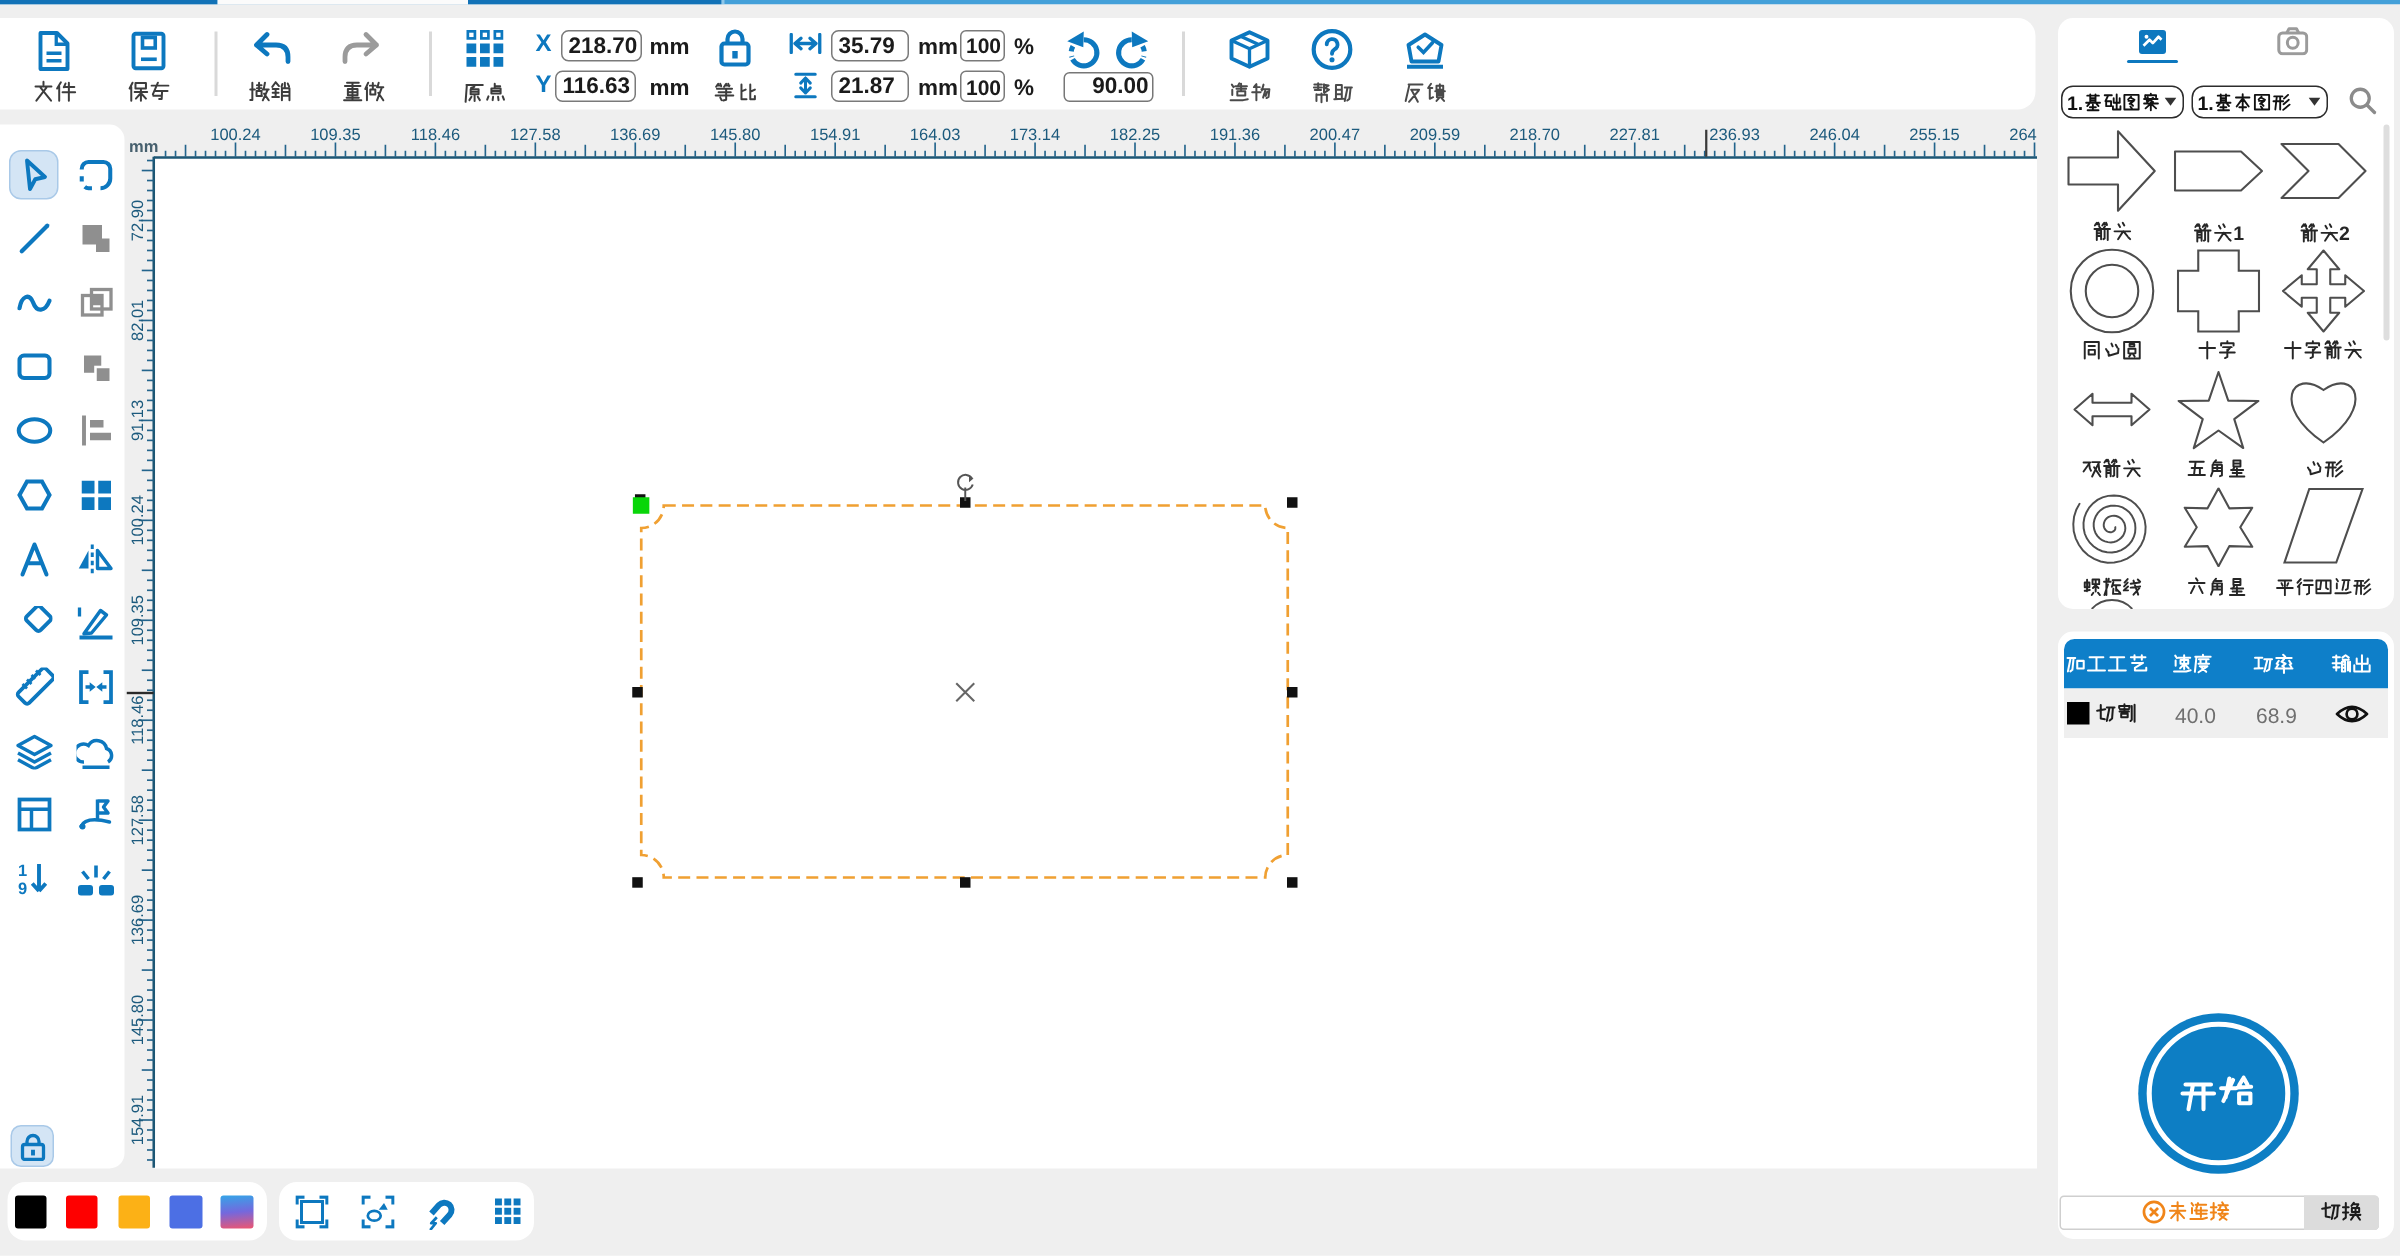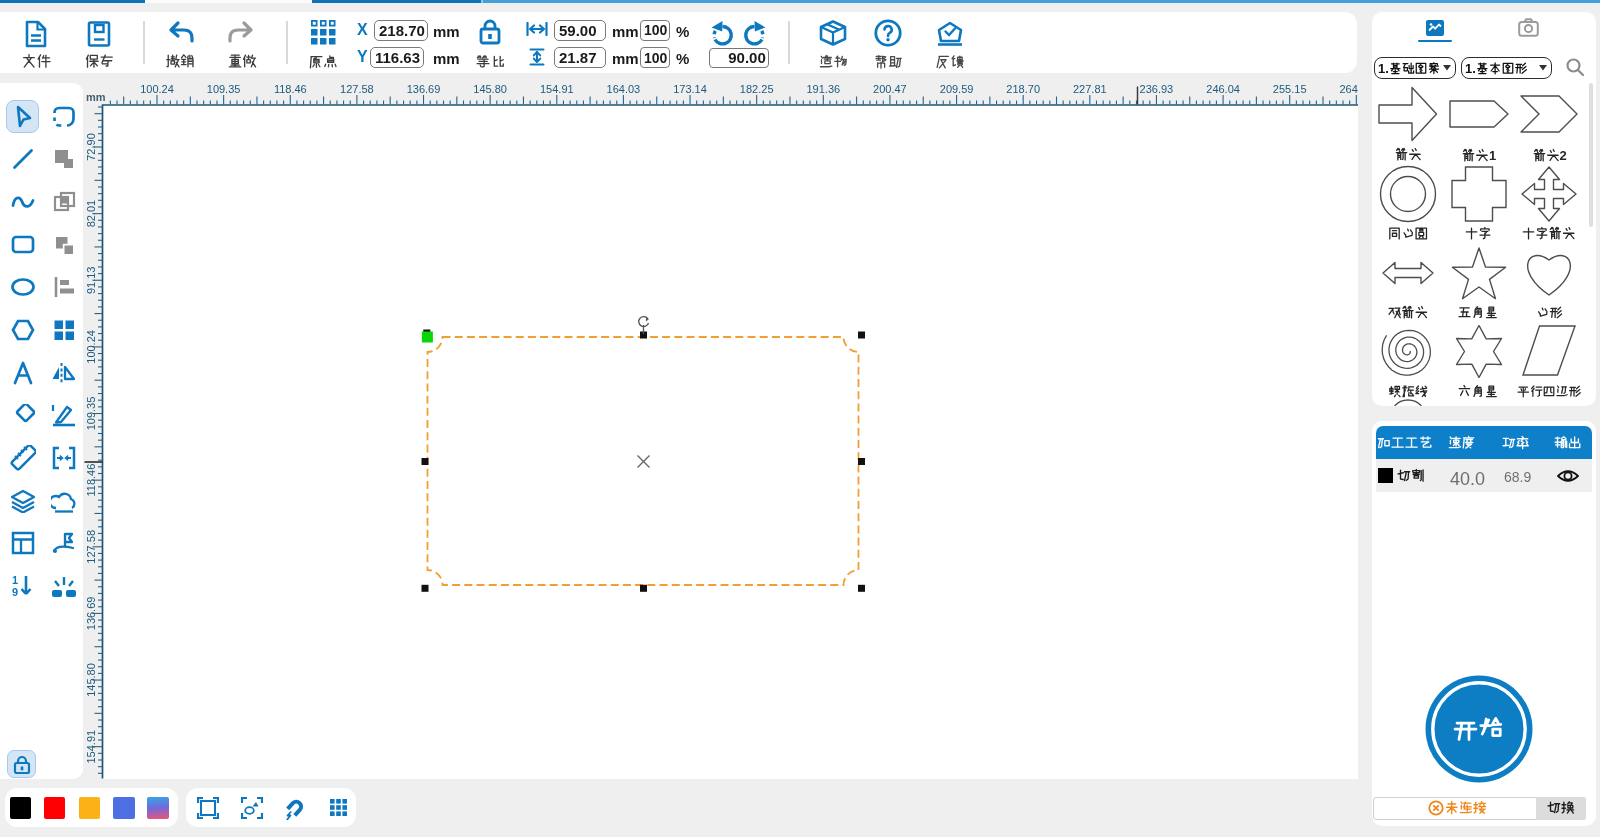--- a/index.html
+++ b/index.html
@@ -94,21 +94,21 @@
       <path transform="translate(0,0)" d="M20,6 L10,20 M14,14 L34,14 M30,6 L34,18 M58,6 L48,20 M52,14 L74,14 M68,6 L72,18 M14,30 L86,30 M22,46 L80,46 M8,62 L92,62 M58,30 L58,82 L44,86 M30,72 L36,84" fill="none" stroke="#3c3c3c" stroke-width="9.5" stroke-linecap="round" stroke-linejoin="round"></path>
       <path transform="translate(103,0)" d="M28,10 L28,80 M28,42 L48,34 M28,80 L52,80 M70,10 L70,80 M70,44 L92,34 M70,80 L92,80 L92,64" fill="none" stroke="#3c3c3c" stroke-width="9.5" stroke-linecap="round" stroke-linejoin="round"></path>
     </svg>
   </div>
 <svg class="ab" style="left:526.0px;top:22.0px" width="22" height="14" viewBox="0 0 22 14">
 <path d="M1.5 1 V13 M20.5 1 V13 M4 7 H18 M4 7 L8 3.5 M4 7 L8 10.5 M18 7 L14 3.5 M18 7 L14 10.5" stroke="#0d78bf" stroke-width="2.2" fill="none" stroke-linecap="round"></path>
   </svg>
 <svg class="ab" style="left:529.0px;top:48.0px" width="16" height="18" viewBox="0 0 16 18">
 <path d="M1.5 1.5 H14.5 M1.5 16.5 H14.5 M8 4 V14 M8 4 L4.8 7.4 M8 4 L11.2 7.4 M8 14 L4.8 10.6 M8 14 L11.2 10.6" stroke="#0d78bf" stroke-width="2" fill="none" stroke-linecap="round"></path>
   </svg>
-<div class="inp" style="left:554px;top:19.5px;width:52px;height:21px;font-size:15px">59.00</div>
+<div class="inp" style="left:554px;top:19.5px;width:52px;height:21px;font-size:15px">35.79</div>
 <div class="inp" style="left:554px;top:47px;width:52px;height:21px;font-size:15px">21.87</div>
 <div class="mm" style="left:612px;top:23px">mm</div>
 <div class="mm" style="left:612px;top:50px">mm</div>
 <div class="inp" style="left:640px;top:19.5px;width:30px;height:21px;font-size:14px;padding-left:3px;border-radius:4px">100</div>
 <div class="inp" style="left:640px;top:47px;width:30px;height:21px;font-size:14px;padding-left:3px;border-radius:4px">100</div>
 <div class="mm" style="left:676px;top:23px">%</div>
 <div class="mm" style="left:676px;top:50px">%</div>
 <svg class="ab" style="left:709.0px;top:19.5px" width="26" height="27" viewBox="0 0 26 27">
 <path d="M13.5 6.5 A8.7 8.7 0 1 1 6 19.5" fill="none" stroke="#0d78bf" stroke-width="3.4"></path>
 <path d="M11.5 6.8 A8.7 8.7 0 0 0 5.6 18" fill="none" stroke="#0d78bf" stroke-width="3.4" stroke-dasharray="3.6 3.1"></path>
@@ -797,21 +797,21 @@
     </svg>
   </div>
 <div class="ab" style="left:1376px;top:459px;width:216px;height:33px;background:#efefef"></div>
 <div class="ab" style="left:1378px;top:468px;width:15px;height:15px;background:#000"></div>
 <div class="ab " style="left:1397.1px;top:469.2px;width:27.8px;height:13.5px">
     <svg width="27.8" height="13.5" viewBox="0 0 206 100" style="overflow:visible">
       <path transform="translate(0,0)" d="M26,8 L26,74 M8,36 L48,28 M26,74 L46,78 M56,20 L94,20 M86,20 L82,74 L70,84 M68,26 L56,86" fill="none" stroke="#1c1c1c" stroke-width="10" stroke-linecap="round" stroke-linejoin="round"></path>
       <path transform="translate(103,0)" d="M40,4 L40,12 M14,12 L66,12 M14,12 L14,22 M64,12 L64,22 M18,28 L62,28 M40,22 L40,50 M16,40 L62,40 M24,50 L56,50 L56,68 L24,68 L24,50 M76,12 L76,80 L70,86 M90,6 L90,90" fill="none" stroke="#1c1c1c" stroke-width="10" stroke-linecap="round" stroke-linejoin="round"></path>
     </svg>
   </div>
-<div class="ab" style="left:1450px;top:469px;width:25px;font-size:18px;color:#6f6f6f">40.0</div>
+<div class="ab" style="left:1450px;top:469px;width:25px;font-size:14px;color:#6f6f6f">40.0</div>
 <div class="ab" style="left:1504px;top:469px;width:25px;font-size:14px;color:#6f6f6f">68.9</div>
 <svg class="ab" style="left:1557.0px;top:468.0px" width="22" height="16" viewBox="0 0 22 16">
     <path d="M1 8 Q11 -1.5 21 8 Q11 17.5 1 8 Z" fill="none" stroke="#111" stroke-width="1.8"></path>
 <circle cx="11" cy="8" r="3.6" fill="none" stroke="#111" stroke-width="1.8"></circle>
   </svg>
 <svg class="ab" style="left:1424px;top:674px" width="110" height="111" viewBox="0 0 110 111">
 <circle cx="55" cy="55" r="53.5" fill="#0d7ec4"></circle>
 <circle cx="55" cy="55" r="46.2" fill="none" stroke="#fff" stroke-width="3.4"></circle>
 </svg>
 <div class="ab " style="left:1453.2px;top:717.0px;width:51.5px;height:25px">

